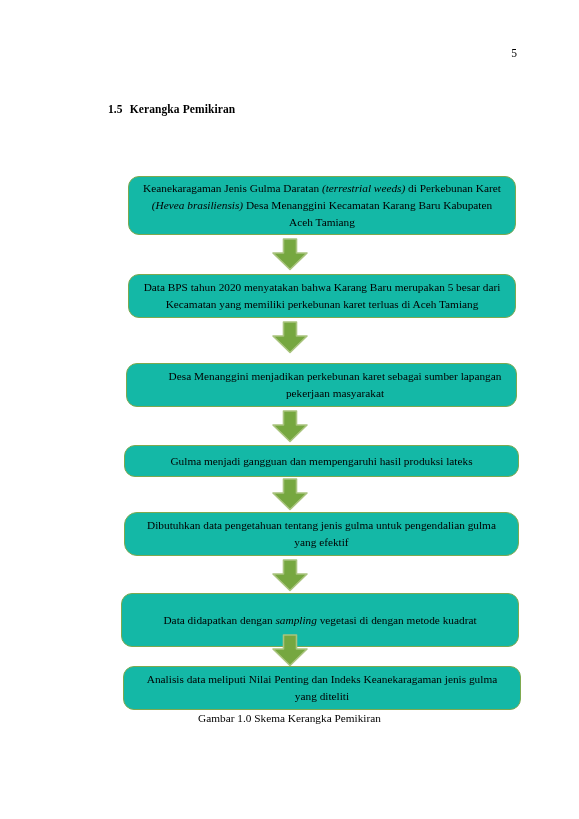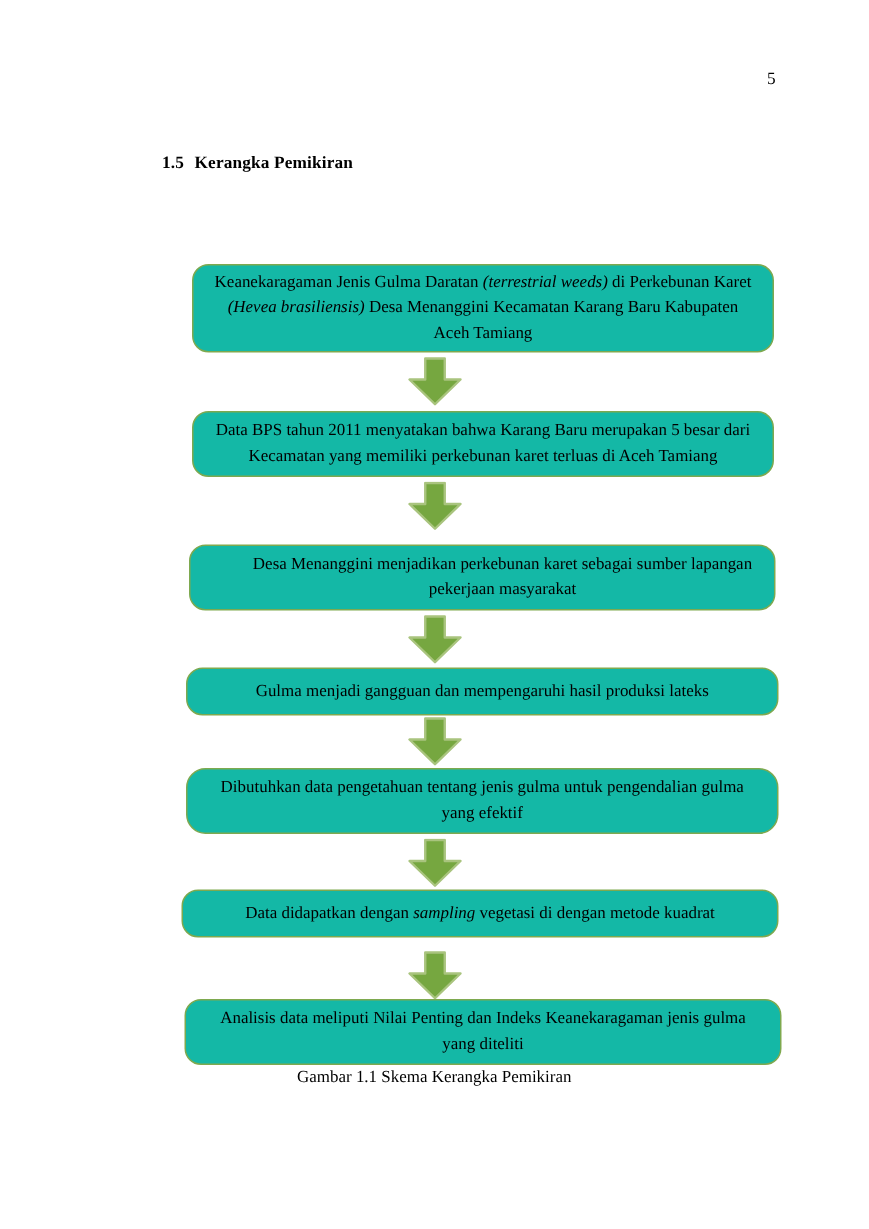--- a/index.html
+++ b/index.html
@@ -108,21 +108,21 @@
       <span class="txt"><span>Keanekaragaman Jenis Gulma Daratan </span><i>(terrestrial weeds)</i><span> di Perkebunan Karet </span><i>(Hevea brasiliensis)</i><span> Desa Menanggini Kecamatan Karang Baru Kabupaten Aceh Tamiang</span></span>
     </div>
 
     <div class="arrow-wrap" style="top:62px;">
       <svg class="arrow" width="40" height="33" viewBox="0 0 40 33">
         <polygon points="13.5,1 26.5,1 26.5,15 37,15 20,31.5 3,15 13.5,15" fill="#76A740" stroke="#A9C47E" stroke-width="1.6" stroke-linejoin="round"></polygon>
       </svg>
     </div>
 
     <div class="node" style="left:128px; top:98px; width:388px; height:44px;">
-      <span class="txt"><span>Data BPS tahun 2011 menyatakan bahwa Karang Baru merupakan 5 besar dari Kecamatan yang memiliki perkebunan karet terluas di Aceh Tamiang</span></span>
+      <span class="txt"><span>Data BPS tahun 2020 menyatakan bahwa Karang Baru merupakan 5 besar dari Kecamatan yang memiliki perkebunan karet terluas di Aceh Tamiang</span></span>
     </div>
 
     <div class="arrow-wrap" style="top:145px;">
       <svg class="arrow" width="40" height="33" viewBox="0 0 40 33">
         <polygon points="13.5,1 26.5,1 26.5,15 37,15 20,31.5 3,15 13.5,15" fill="#76A740" stroke="#A9C47E" stroke-width="1.6" stroke-linejoin="round"></polygon>
       </svg>
     </div>
 
     <div class="node" style="left:126px; top:187px; width:391px; height:44px;padding-left:41px;">
       <span class="txt"><span>Desa Menanggini menjadikan perkebunan karet sebagai sumber lapangan pekerjaan masyarakat</span></span>
@@ -147,31 +147,31 @@
     <div class="node" style="left:124px; top:336px; width:395px; height:44px;border-radius:13px;">
       <span class="txt"><span>Dibutuhkan data pengetahuan tentang jenis gulma untuk pengendalian gulma yang efektif</span></span>
     </div>
 
     <div class="arrow-wrap" style="top:383px;">
       <svg class="arrow" width="40" height="33" viewBox="0 0 40 33">
         <polygon points="13.5,1 26.5,1 26.5,15 37,15 20,31.5 3,15 13.5,15" fill="#76A740" stroke="#A9C47E" stroke-width="1.6" stroke-linejoin="round"></polygon>
       </svg>
     </div>
 
-    <div class="node" style="left:121px; top:417px; width:398px; height:32px;">
+    <div class="node" style="left:121px; top:417px; width:398px; height:54px;">
       <span class="txt"><span>Data didapatkan dengan </span><i>sampling</i><span> vegetasi di dengan metode kuadrat</span></span>
     </div>
 
     <div class="arrow-wrap" style="top:458px;">
       <svg class="arrow" width="40" height="33" viewBox="0 0 40 33">
         <polygon points="13.5,1 26.5,1 26.5,15 37,15 20,31.5 3,15 13.5,15" fill="#76A740" stroke="#A9C47E" stroke-width="1.6" stroke-linejoin="round"></polygon>
       </svg>
     </div>
 
     <div class="node" style="left:123px; top:490px; width:398px; height:44px;">
       <span class="txt"><span>Analisis data meliputi Nilai Penting dan Indeks Keanekaragaman jenis gulma yang diteliti</span></span>
     </div>
 
   </div>
 
-  <div class="caption">Gambar 1.1 Skema Kerangka Pemikiran</div>
+  <div class="caption">Gambar 1.0 Skema Kerangka Pemikiran</div>
 
 </div>
 
 </body></html>

